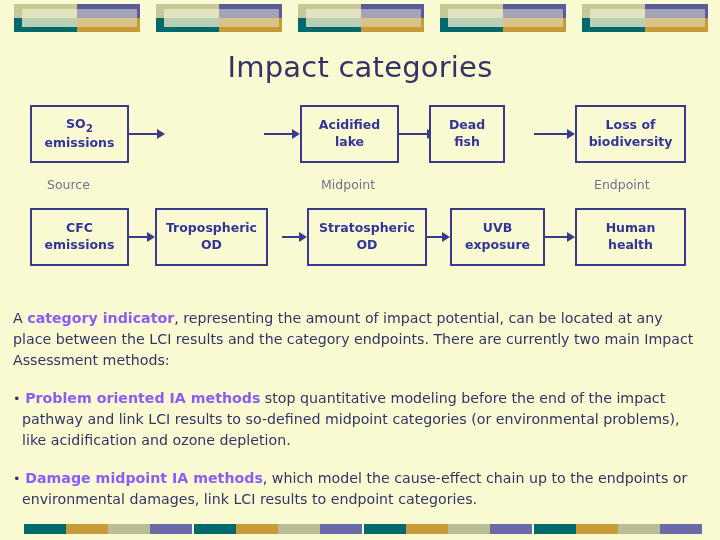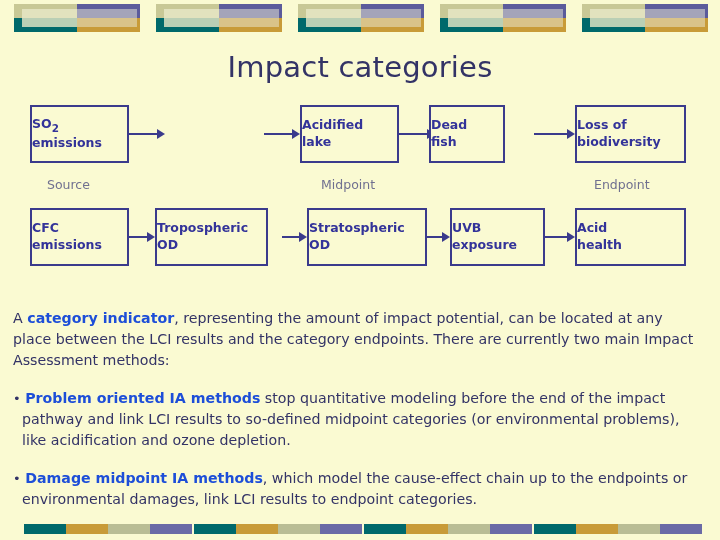--- a/index.html
+++ b/index.html
@@ -119,21 +119,21 @@
   .flow-box {
     position: absolute;
     top: 0;
     height: 58px;
     box-sizing: border-box;
     border: 2px solid #3A3A8C;
     color: #333399;
     font-size: 12.5px;
     font-weight: bold;
     line-height: 1.35;
-    text-align: left;
+    text-align: center;
     display: flex;
     align-items: center;
     justify-content: center;
     background: #FAFAD2;
     font-family: "DejaVu Sans", sans-serif;
   }
   .flow-box .bt { display: block; width: 100%; }
 
   .flow-arrow {
     position: absolute;
@@ -181,21 +181,21 @@
     position: absolute;
     left: 13px;
     top: 308px;
     width: 684px;
     color: #333366;
     font-size: 14.2px;
     line-height: 21px;
     font-family: "DejaVu Sans", sans-serif;
   }
   #body-copy p { margin: 0; }
-  .hl { color: #1d4ed8; font-weight: bold; }
+  .hl { color: #8b5cf6; font-weight: bold; }
   .bullet-para {
     margin-top: 17px !important;
     padding-left: 9px;
     text-indent: -9px;
   }
   .bullet-para .bdot { font-size: 13px; }
 </style>
 </head>
 <body>
 
@@ -337,21 +337,21 @@
       <span>exposure</span>
     </span>
   </div>
   <div class="flow-arrow" style="left:545px;width:30px">
     <div class="shaft"></div>
     <div class="head"></div>
   </div>
 
   <div class="flow-box" style="left:575px;width:111px">
     <span class="bt">
-      <span>Acid</span><br>
+      <span>Human</span><br>
       <span>health</span>
     </span>
   </div>
 </div>
 
 <div id="body-copy">
   <p><span>A </span><span class="hl">category indicator</span><span>, representing the amount of impact potential, can be located at any place between the LCI results and the category endpoints. There are currently two main Impact Assessment methods:</span></p>
 
   <p class="bullet-para"><span class="bdot">•</span> <span class="hl">Problem oriented IA methods</span><span> stop quantitative modeling before the end of the impact pathway and link LCI results to so-defined midpoint categories (or environmental problems), like acidification and ozone depletion.</span></p>
 

